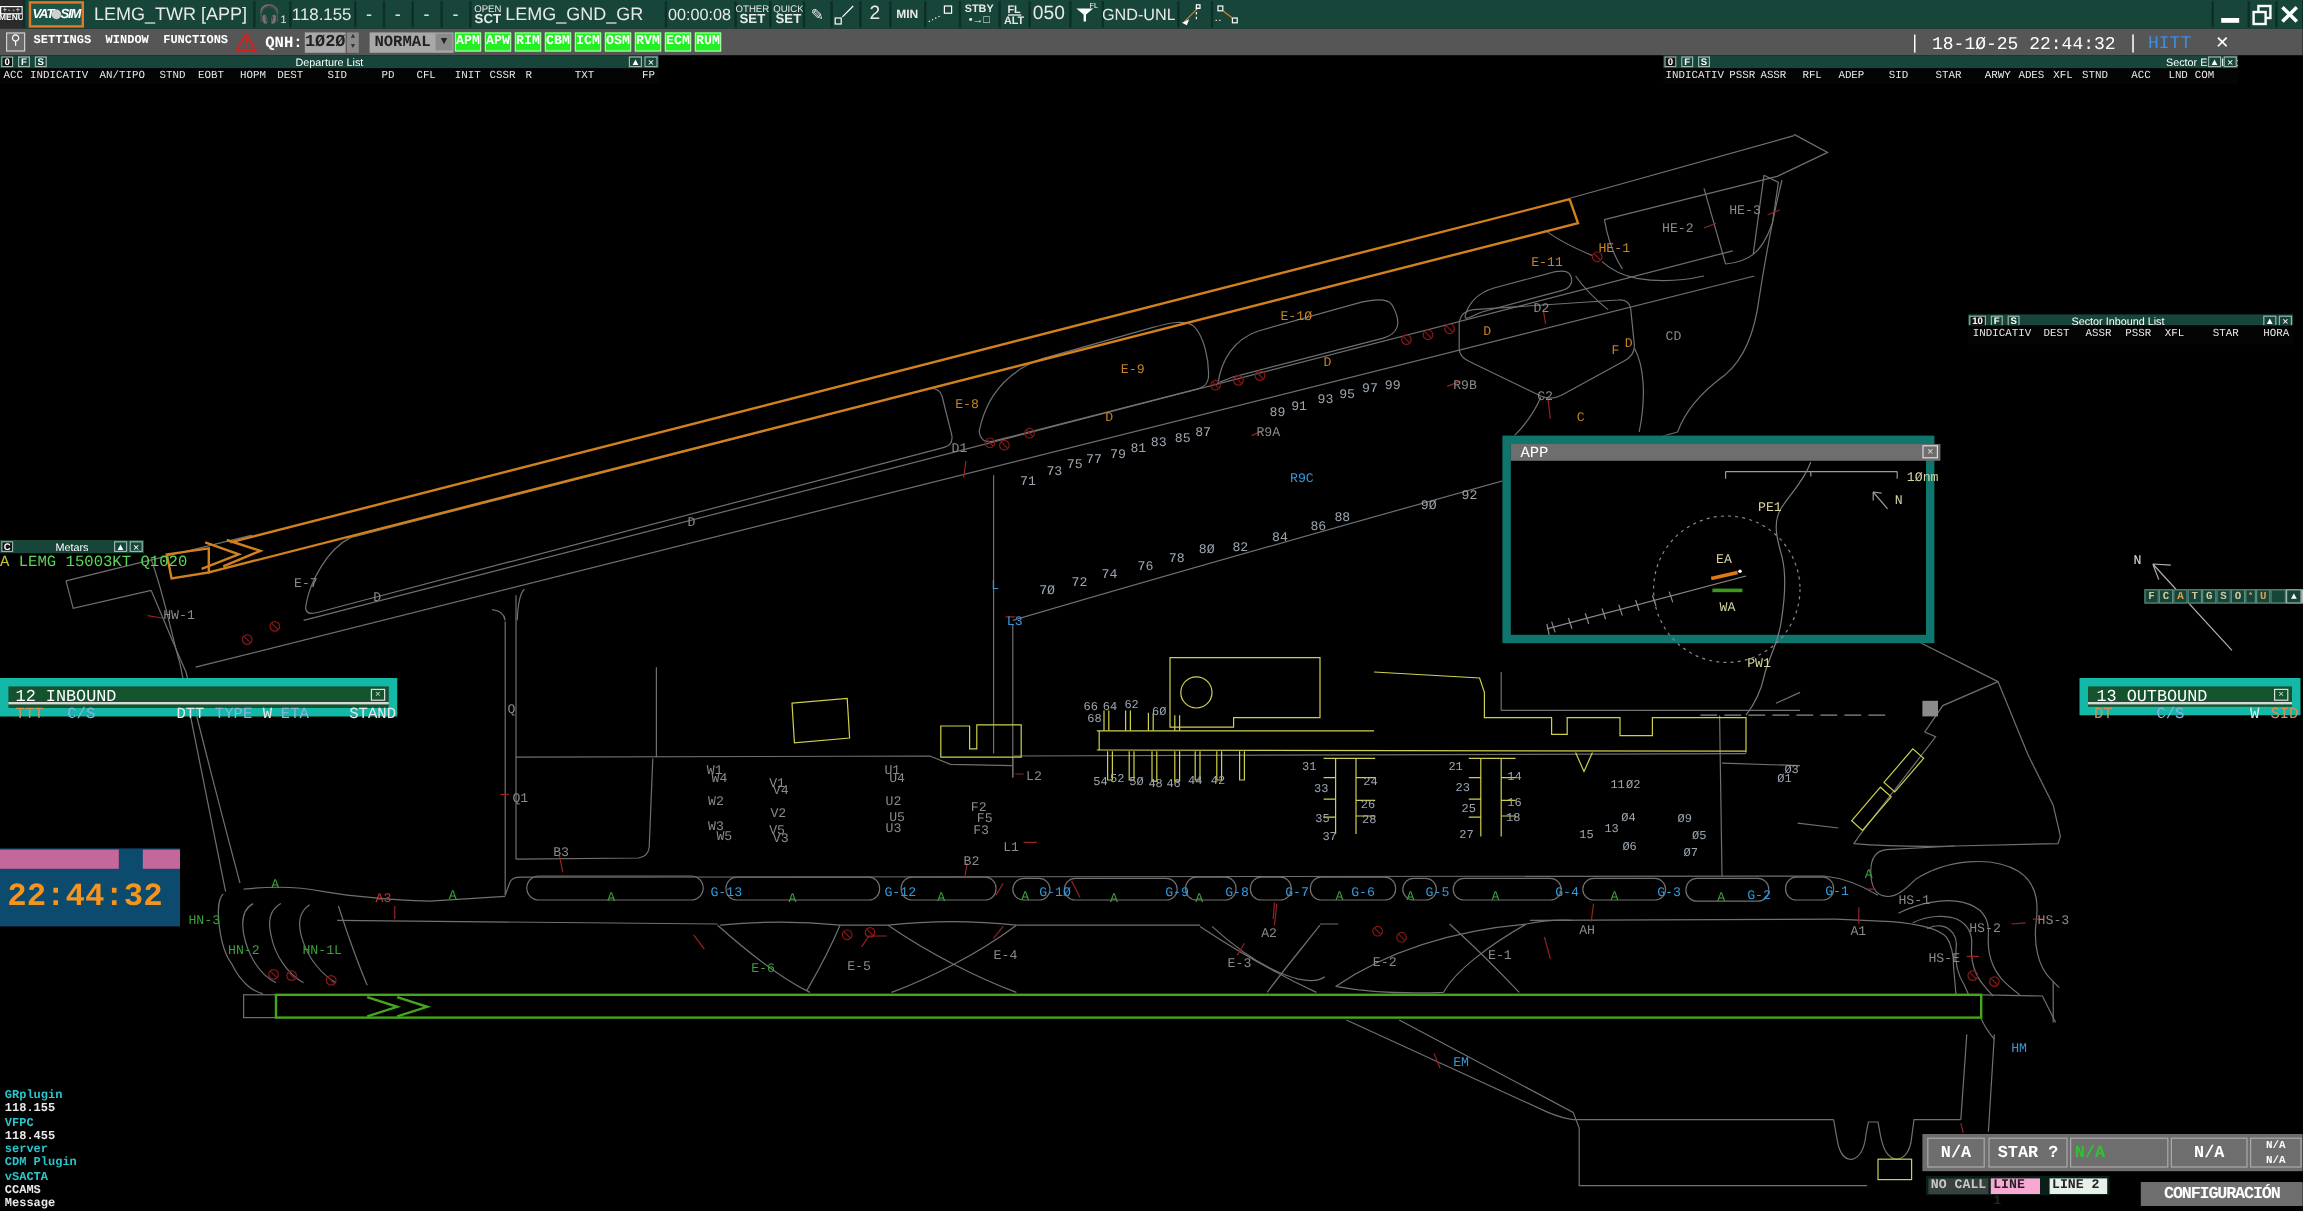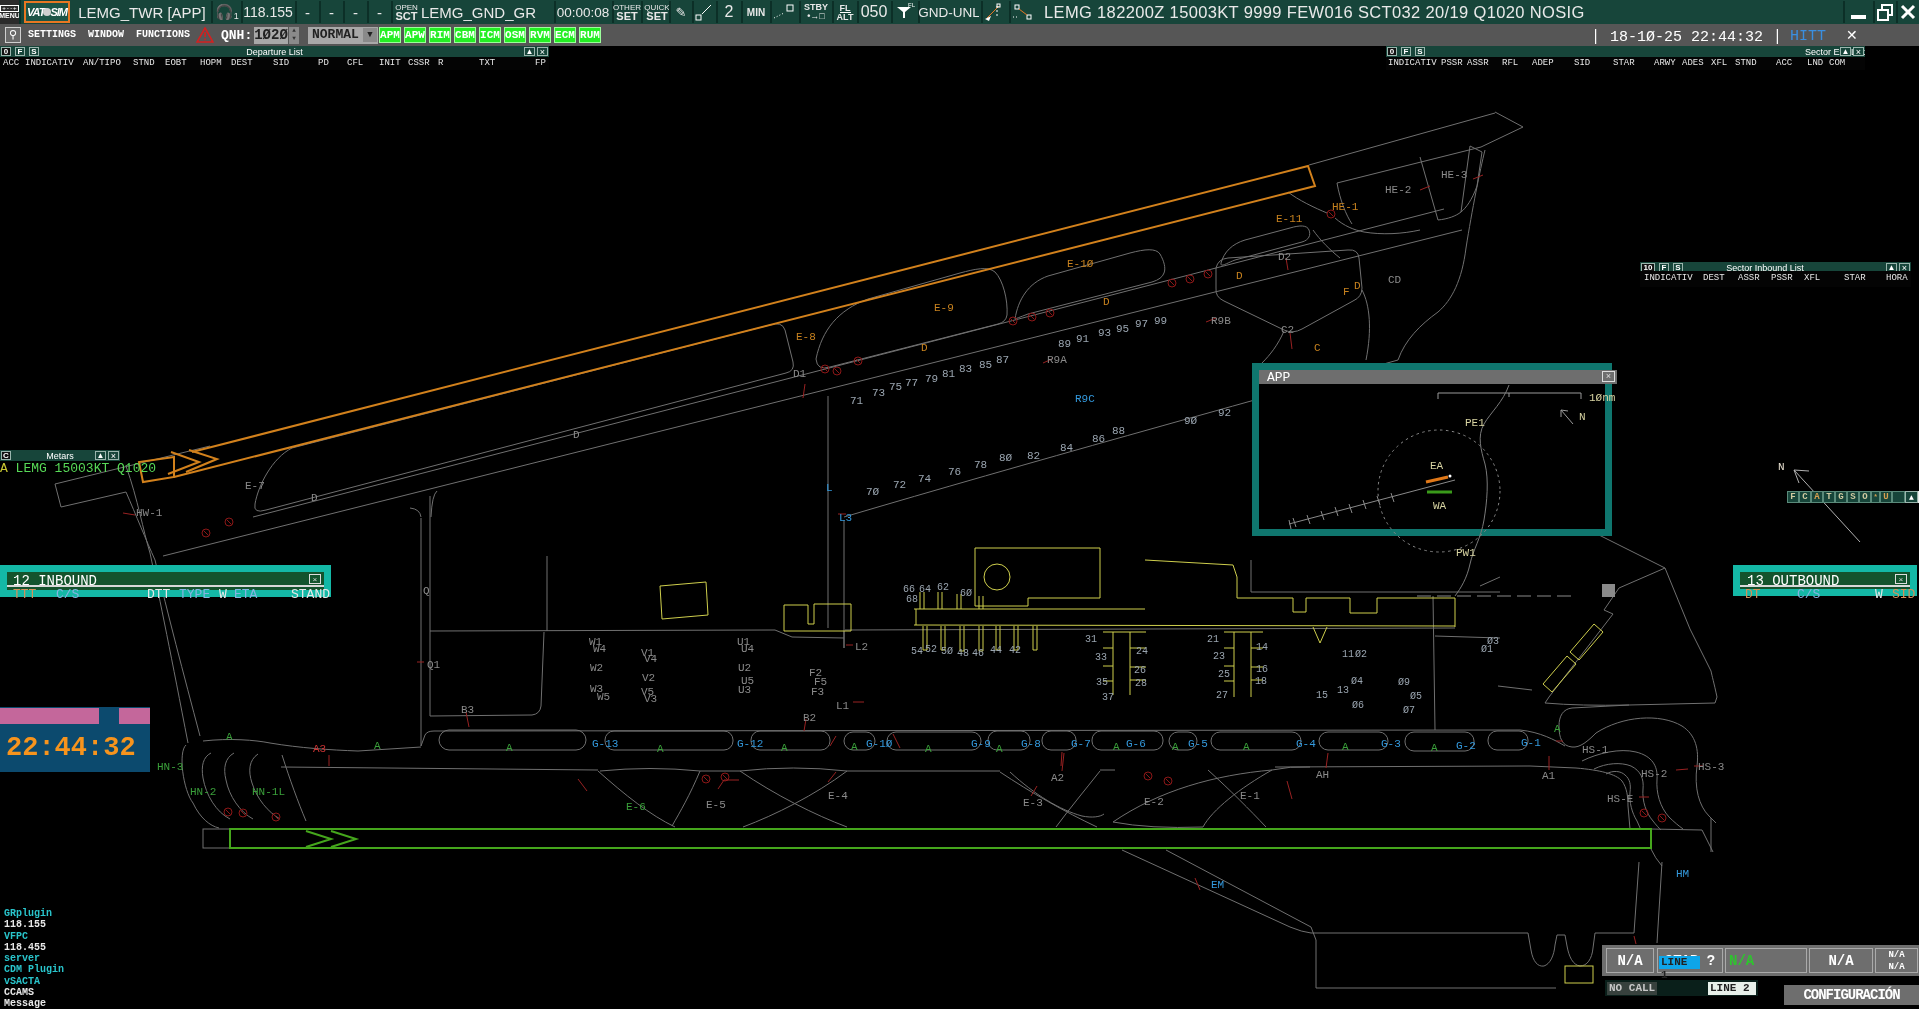--- a/index.html
+++ b/index.html
@@ -446,21 +446,20 @@
     </div>
   <div class="tsep" style="left:1009px"></div>
   <div class="tcell" style="left:1010px;width:28px">
       <svg width="26" height="22">
         <rect x="4" y="4" width="4" height="4" fill="none" stroke="#fff"></rect>
         <rect x="16" y="14" width="4" height="4" fill="none" stroke="#fff"></rect>
         <line x1="8" y1="8" x2="16" y2="14" stroke="#e87722"></line>
         <line x1="2" y1="16" x2="8" y2="16" stroke="#fff" stroke-dasharray="1 2"></line>
       </svg>
     </div>
-  <div class="tcell" style="left:1044px;width:680px;justify-content:flex-start;font-size:16.5px;letter-spacing:.35px">LEMG 182200Z 15003KT 9999 FEW016 SCT032 20/19 Q1020 NOSIG</div>
   <div class="tsep" style="left:1843px"></div>
   <div class="tcell" style="left:1844px;width:29px;font-size:16px">
       <svg width="22" height="20">
         <rect x="3" y="13" width="15" height="4" fill="#fff"></rect>
       </svg>
     </div>
   <div class="tsep" style="left:1873px"></div>
   <div class="tcell" style="left:1874px;width:22px">
       <svg width="20" height="20">
         <rect x="7" y="3" width="10" height="10" fill="none" stroke="#fff" stroke-width="2"></rect>
@@ -597,21 +596,21 @@
 </div>
 <div id="brpanel">
   <div class="abs" style="left:1602px;top:945px;width:317px;height:31px;background:#6e6e6e"></div>
   <div class="abs" style="left:1606px;top:948px;width:48px;height:25px;border:1px solid #aaa;color:#fff;font:bold 14px 'Liberation Mono';text-align:center;line-height:24px">N/A</div>
   <div class="abs" style="left:1657px;top:948px;width:66px;height:25px;border:1px solid #aaa;color:#fff;font:bold 14px 'Liberation Mono';text-align:center;line-height:24px">STAR ?</div>
   <div class="abs" style="left:1725px;top:948px;width:82px;height:25px;border:1px solid #aaa;color:#2fc32f;font:bold 14px 'Liberation Mono';text-align:left;padding-left:3px;line-height:24px">N/A</div>
   <div class="abs" style="left:1809px;top:948px;width:64px;height:25px;border:1px solid #aaa;color:#fff;font:bold 14px 'Liberation Mono';text-align:center;line-height:24px">N/A</div>
   <div class="abs" style="left:1875px;top:948px;width:43px;height:25px;border:1px solid #aaa;color:#fff;font:bold 9px 'Liberation Mono';text-align:center;line-height:12px">N/A<br>N/A</div>
   <div class="abs" style="left:1605px;top:980px;width:153px;height:16px;background:#0a1f1a"></div>
   <div class="abs" style="left:1607px;top:982px;width:50px;height:13px;background:#37413d;color:#c8c8c8;font:bold 11px 'Liberation Mono';line-height:13px;padding-left:2px">NO CALL</div>
-  <div class="abs" style="left:1659px;top:956px;width:41px;height:13px;background:#0ea5e9;color:#222;font:bold 11px 'Liberation Mono';line-height:13px;padding-left:2px">LINE 1</div>
+  <div class="abs" style="left:1659px;top:982px;width:41px;height:13px;background:#f9a8d4;color:#222;font:bold 11px 'Liberation Mono';line-height:13px;padding-left:2px">LINE 1</div>
   <div class="abs" style="left:1708px;top:982px;width:48px;height:13px;background:#e8f0ea;color:#222;font:bold 11px 'Liberation Mono';line-height:13px;padding-left:2px">LINE 2</div>
   <div class="abs" style="left:1784px;top:985px;width:135px;height:20px;background:#6e6e6e;color:#fff;font:bold 14px 'Liberation Mono';text-align:center;line-height:20px;letter-spacing:-1px">CONFIGURACIÓN</div>
 </div>
 <div id="fcat">
   <div class="abs" style="left:1787px;top:491px;height:12px;display:flex">
     <div style="width:12px;height:12px;background:#17453a;border:1px solid #5a8a7a;color:#cfc9a0;font:bold 9px 'Liberation Mono';text-align:center;line-height:10px">F</div>
     <div style="width:12px;height:12px;background:#17453a;border:1px solid #5a8a7a;color:#cfc9a0;font:bold 9px 'Liberation Mono';text-align:center;line-height:10px">C</div>
     <div style="width:12px;height:12px;background:#17453a;border:1px solid #5a8a7a;color:#d8a050;font:bold 9px 'Liberation Mono';text-align:center;line-height:10px">A</div>
     <div style="width:12px;height:12px;background:#17453a;border:1px solid #5a8a7a;color:#cfc9a0;font:bold 9px 'Liberation Mono';text-align:center;line-height:10px">T</div>
     <div style="width:12px;height:12px;background:#17453a;border:1px solid #5a8a7a;color:#cfc9a0;font:bold 9px 'Liberation Mono';text-align:center;line-height:10px">G</div>

